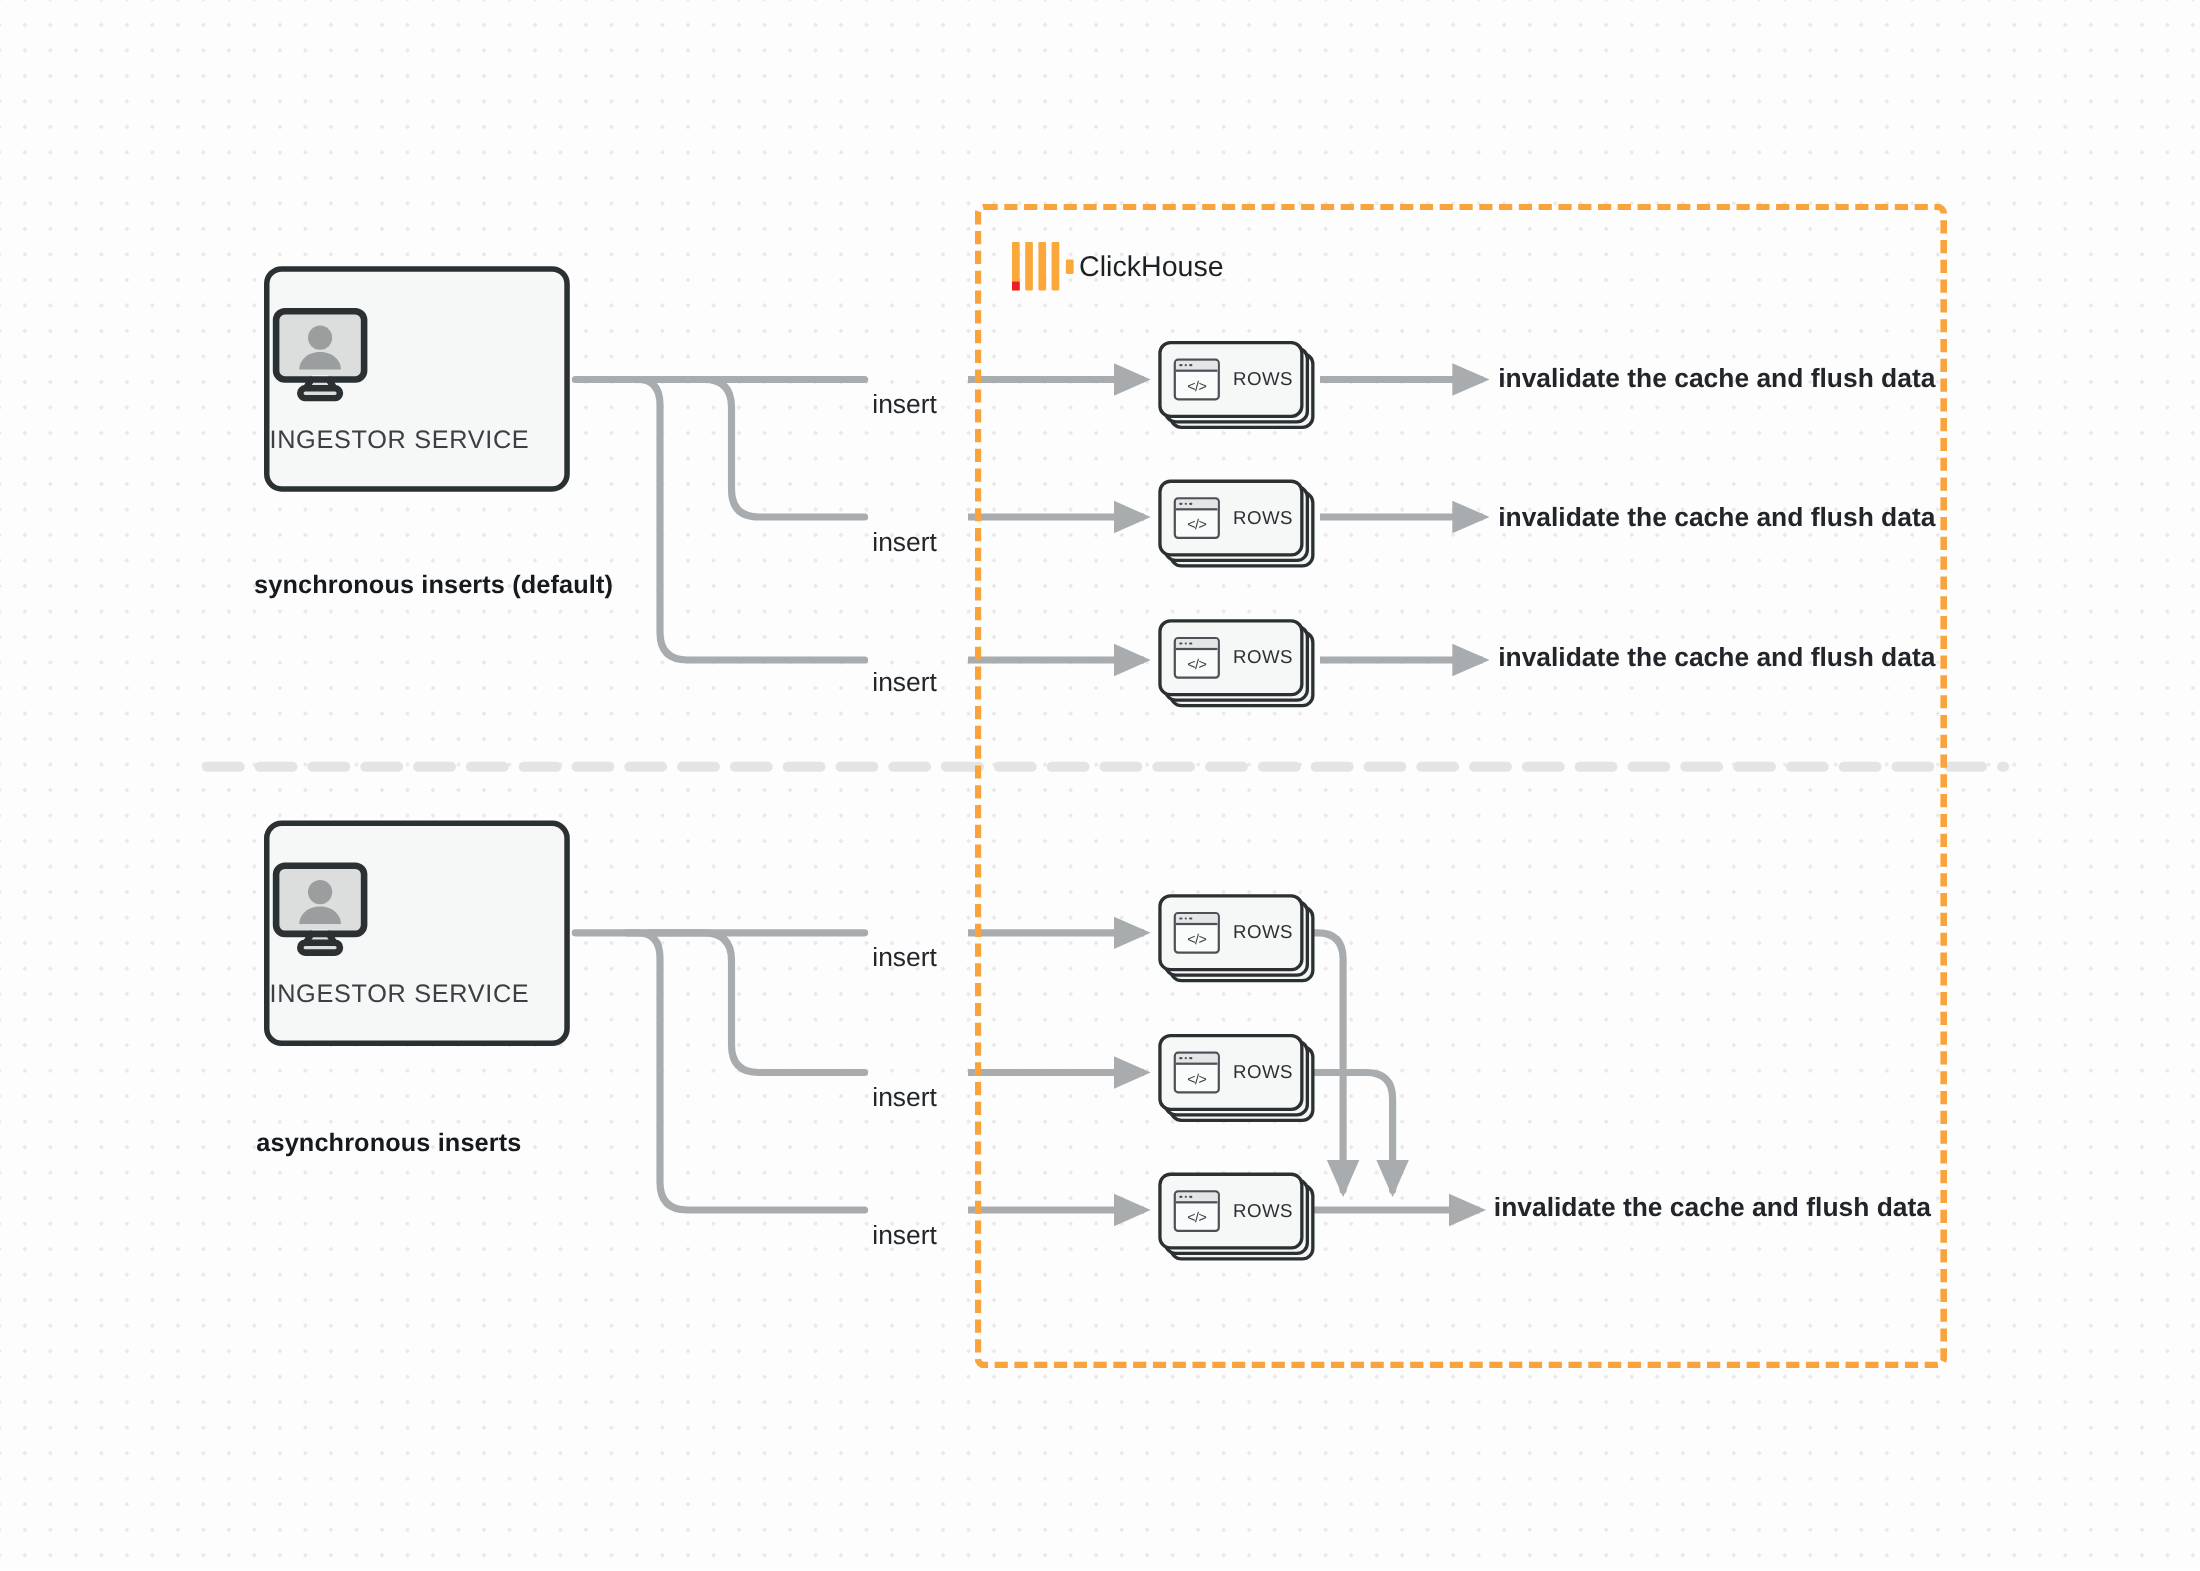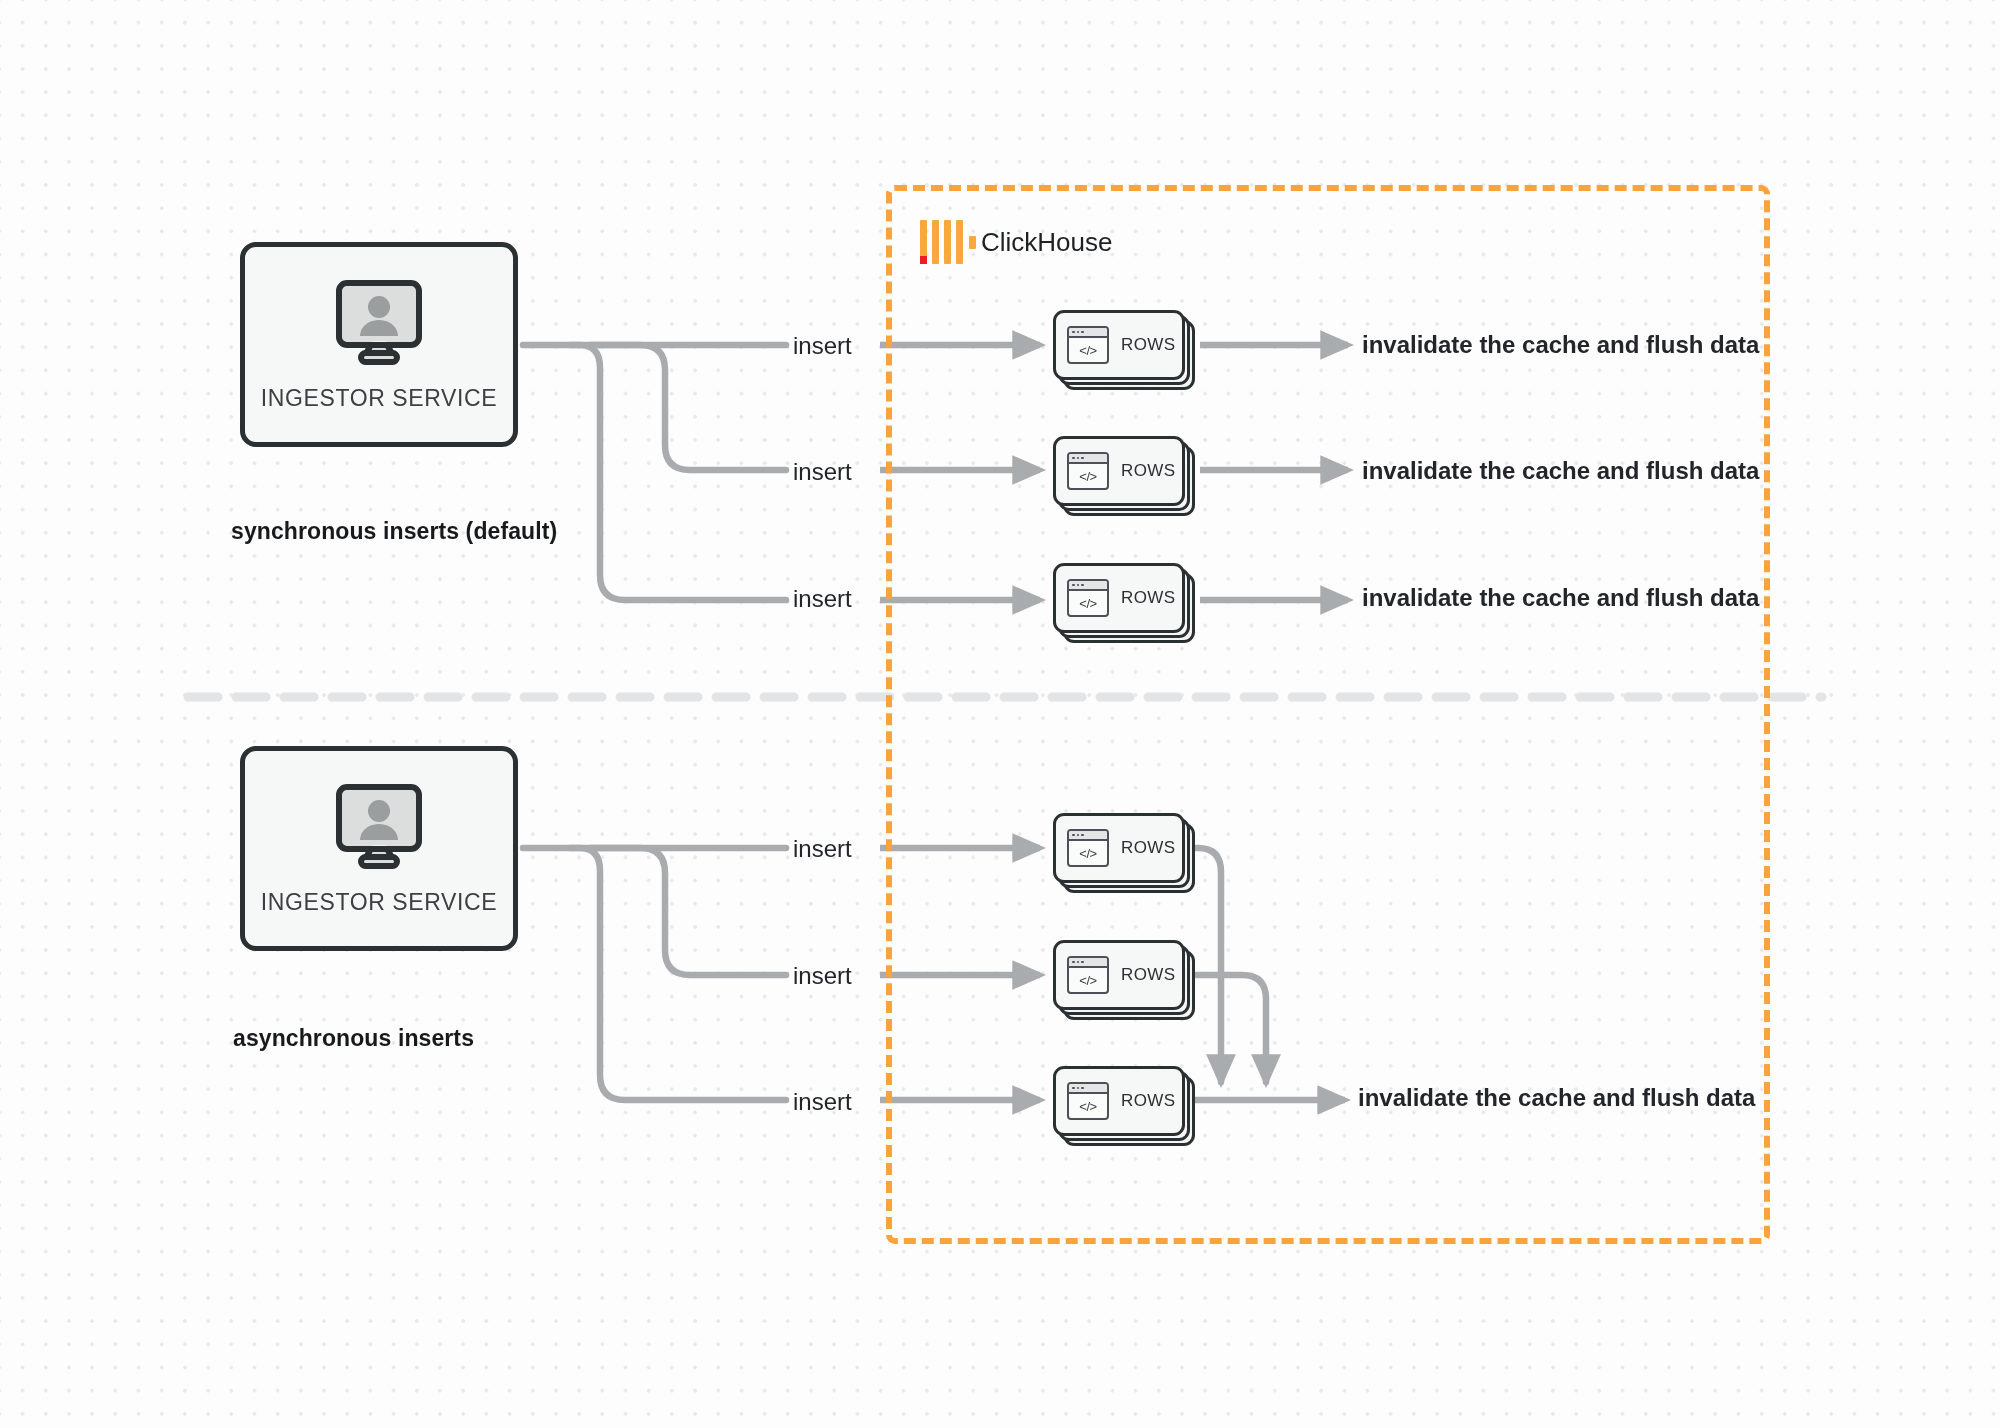--- a/index.html
+++ b/index.html
@@ -31,21 +31,21 @@
   
   .service-box {
     position: absolute;
     width: 278px;
     height: 205px;
     background: #f6f8f8;
     border: 5px solid #2b3033;
     border-radius: 16px;
     display: flex;
     flex-direction: column;
-    align-items: center;
+    align-items: flex-start;
     justify-content: center;
   }
   .service-box .monitor { margin-top: 2px; }
   .service-label {
     margin-top: 16px;
     font-size: 23px;
     letter-spacing: 0.6px;
     color: #3b4045;
     font-family: "Liberation Sans", sans-serif;
     white-space: nowrap;
@@ -190,20 +190,21 @@
     color: #2b3033;
     letter-spacing: 0.4px;
   }
 
   
   .insert-label {
     position: absolute;
     font-size: 24px;
     color: #22262a;
     white-space: nowrap;
+    margin-top: 22px;
   }
   .outcome-label {
     position: absolute;
     font-size: 24px;
     color: #22262a;
     white-space: nowrap;
     font-weight: bold;
   }
 </style>
 </head>

